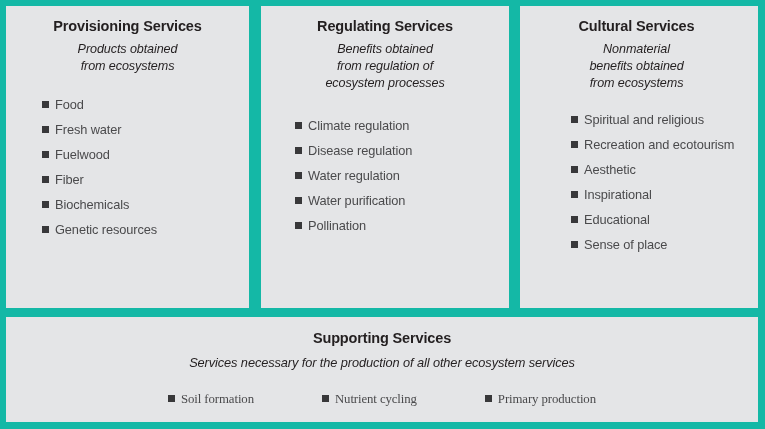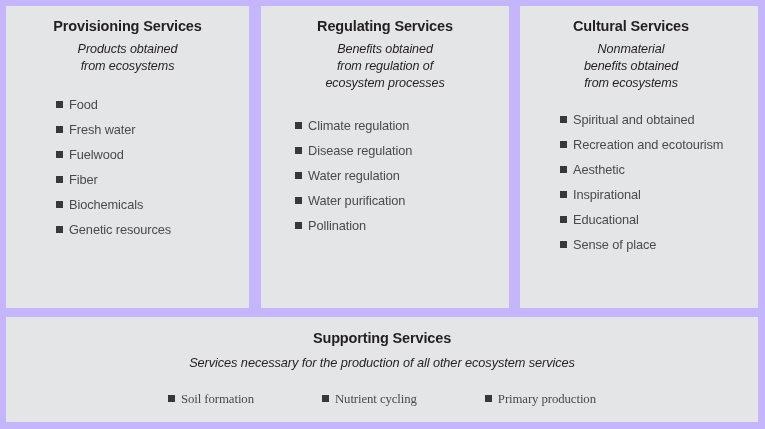--- a/index.html
+++ b/index.html
@@ -13,33 +13,33 @@
     position: relative;
     font-family: "Liberation Sans", sans-serif;
     overflow: hidden;
   }
 
   .diagram {
     position: absolute;
     left: 0; top: 0;
     width: 765px;
     height: 429px;
-    background: #c4b5fd;
+    background: #14b8a6;
   }
 
   .panel {
     position: absolute;
     background: #e4e5e7;
     box-sizing: border-box;
   }
 
   
   .panel-provisioning { left: 6px;   top: 6px; width: 243px;  height: 302px; }
   .panel-regulating   { left: 261px; top: 6px; width: 248px;  height: 302px; }
-  .panel-cultural     { left: 520px; top: 6px; width: 238px;  height: 302px; }
+  .panel-cultural     { left: 520px; top: 6px; width: 238px;  height: 302px; padding-left: 11px; }
 
   
   .panel-supporting   { left: 6px;   top: 317px; width: 752px; height: 105px; }
 
   .panel-title {
     font-size: 14.5px;
     font-weight: bold;
     color: #231f20;
     text-align: center;
     letter-spacing: -0.15px;
@@ -59,21 +59,21 @@
 
   .panel-provisioning .panel-subtitle { margin: 7px 0 0 0; }
   .panel-regulating   .panel-subtitle { margin: 7px 0 0 0; }
   .panel-cultural     .panel-subtitle { margin: 7px 0 0 0; padding-right: 16px; }
 
   .item-list {
     list-style: none;
     margin: 0;
     padding: 0;
   }
-  .item-list.prov { margin-top: 17px; padding-left: 50px; }
+  .item-list.prov { margin-top: 17px; padding-left: 36px; }
   .item-list.reg  { margin-top: 21px; padding-left: 34px; }
   .item-list.cult { margin-top: 15px; padding-left: 40px; }
 
   .item {
     font-size: 12.8px;
     color: #4a4a4c;
     line-height: 25px;
     white-space: nowrap;
     letter-spacing: -0.1px;
   }
@@ -135,21 +135,21 @@
   </section>
 
   <section class="panel panel-cultural">
     <h2 class="panel-title">Cultural Services</h2>
     <div class="panel-subtitle">
       <div>Nonmaterial</div>
       <div>benefits obtained</div>
       <div>from ecosystems</div>
     </div>
     <ul class="item-list cult">
-      <li class="item"><span class="bullet"></span><span>Spiritual and obtained</span></li>
+      <li class="item"><span class="bullet"></span><span>Spiritual and religious</span></li>
       <li class="item"><span class="bullet"></span><span>Recreation and ecotourism</span></li>
       <li class="item"><span class="bullet"></span><span>Aesthetic</span></li>
       <li class="item"><span class="bullet"></span><span>Inspirational</span></li>
       <li class="item"><span class="bullet"></span><span>Educational</span></li>
       <li class="item"><span class="bullet"></span><span>Sense of place</span></li>
     </ul>
   </section>
 
   <section class="panel panel-supporting">
     <h2 class="panel-title">Supporting Services</h2>

